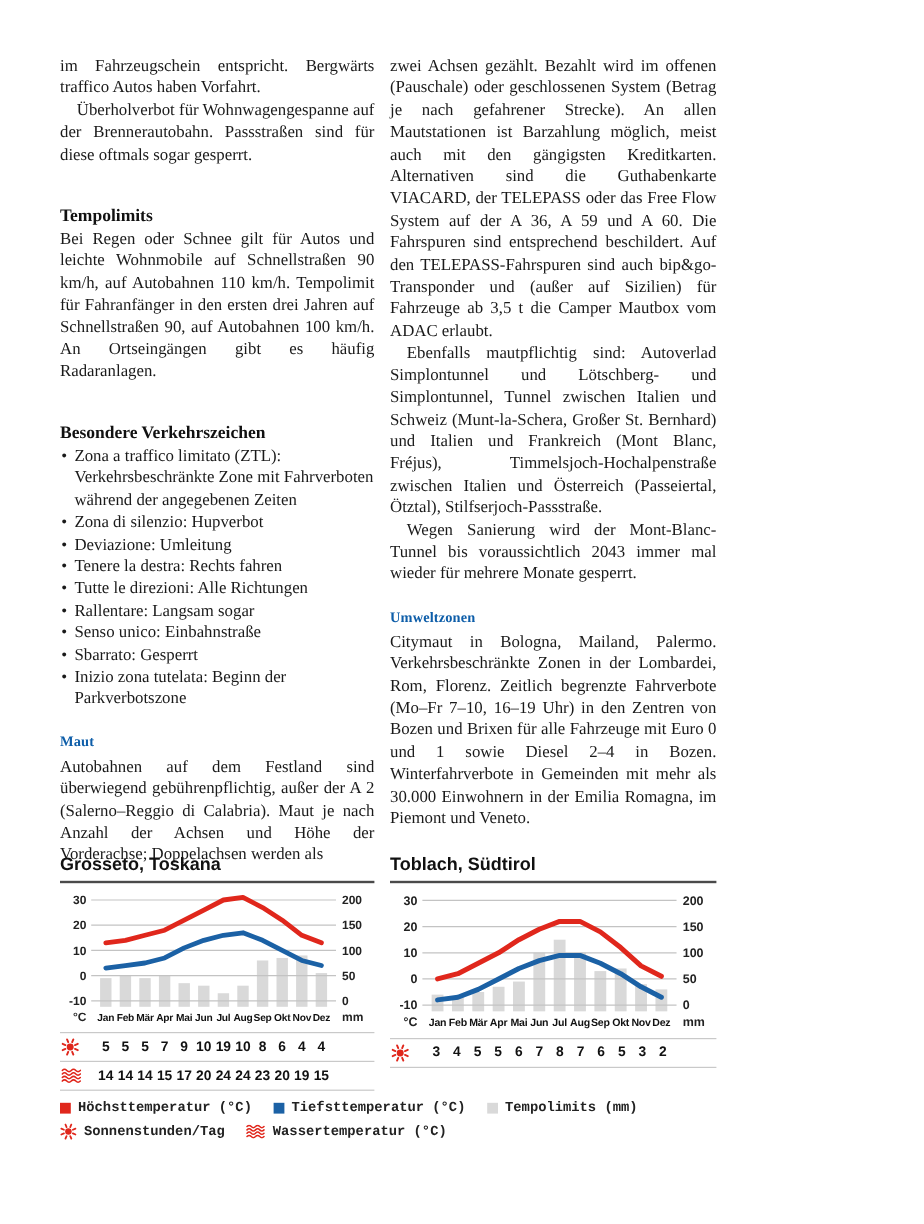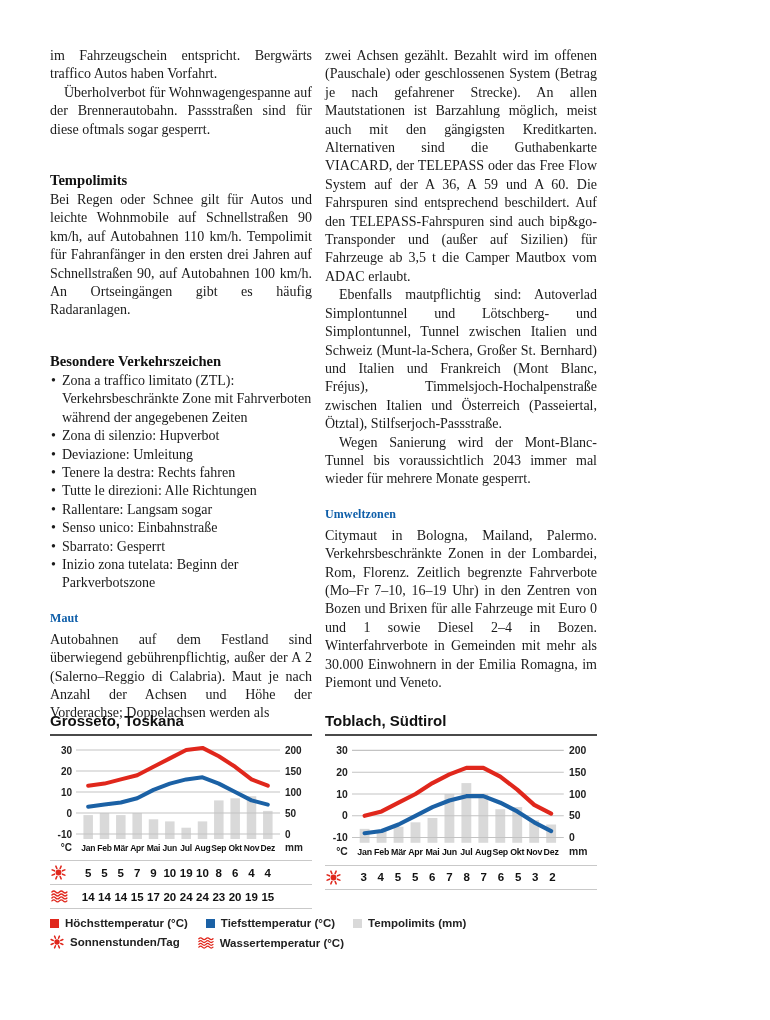--- a/index.html
+++ b/index.html
@@ -52,21 +52,21 @@
     flex:1;text-align:center;font-size:11.5px;font-weight:700;color:#111;
     font-family:"Liberation Sans",sans-serif;
   }
   .num-row .right-box{width:36px;}
 
   
   .legend{
     position:absolute;left:50px;top:917px;width:540px;
     font-family:"Liberation Sans",sans-serif;font-size:11.5px;color:#222;
   }
-  .legend-row{display:flex;align-items:flex-end;margin-bottom:6px;}
+  .legend-row{display:flex;align-items:center;margin-bottom:6px;font-family:Liberation Mono, monospace;}
   .legend-item{display:flex;align-items:center;margin-right:18px;}
   .legend-item .swatch{width:9px;height:9px;margin-right:6px;display:inline-block;}
   .legend-item .licon{margin-right:6px;display:flex;align-items:center;}
   .legend-item span.lbl{font-weight:600;}
 
   
   .footer{position:absolute;left:0;top:1020px;width:636px;height:26px;}
   .footer-group{position:absolute;right:195px;top:0;display:flex;align-items:center;}
   .footer-section{
     font-family:"Liberation Sans",sans-serif;font-size:10px;font-weight:700;

